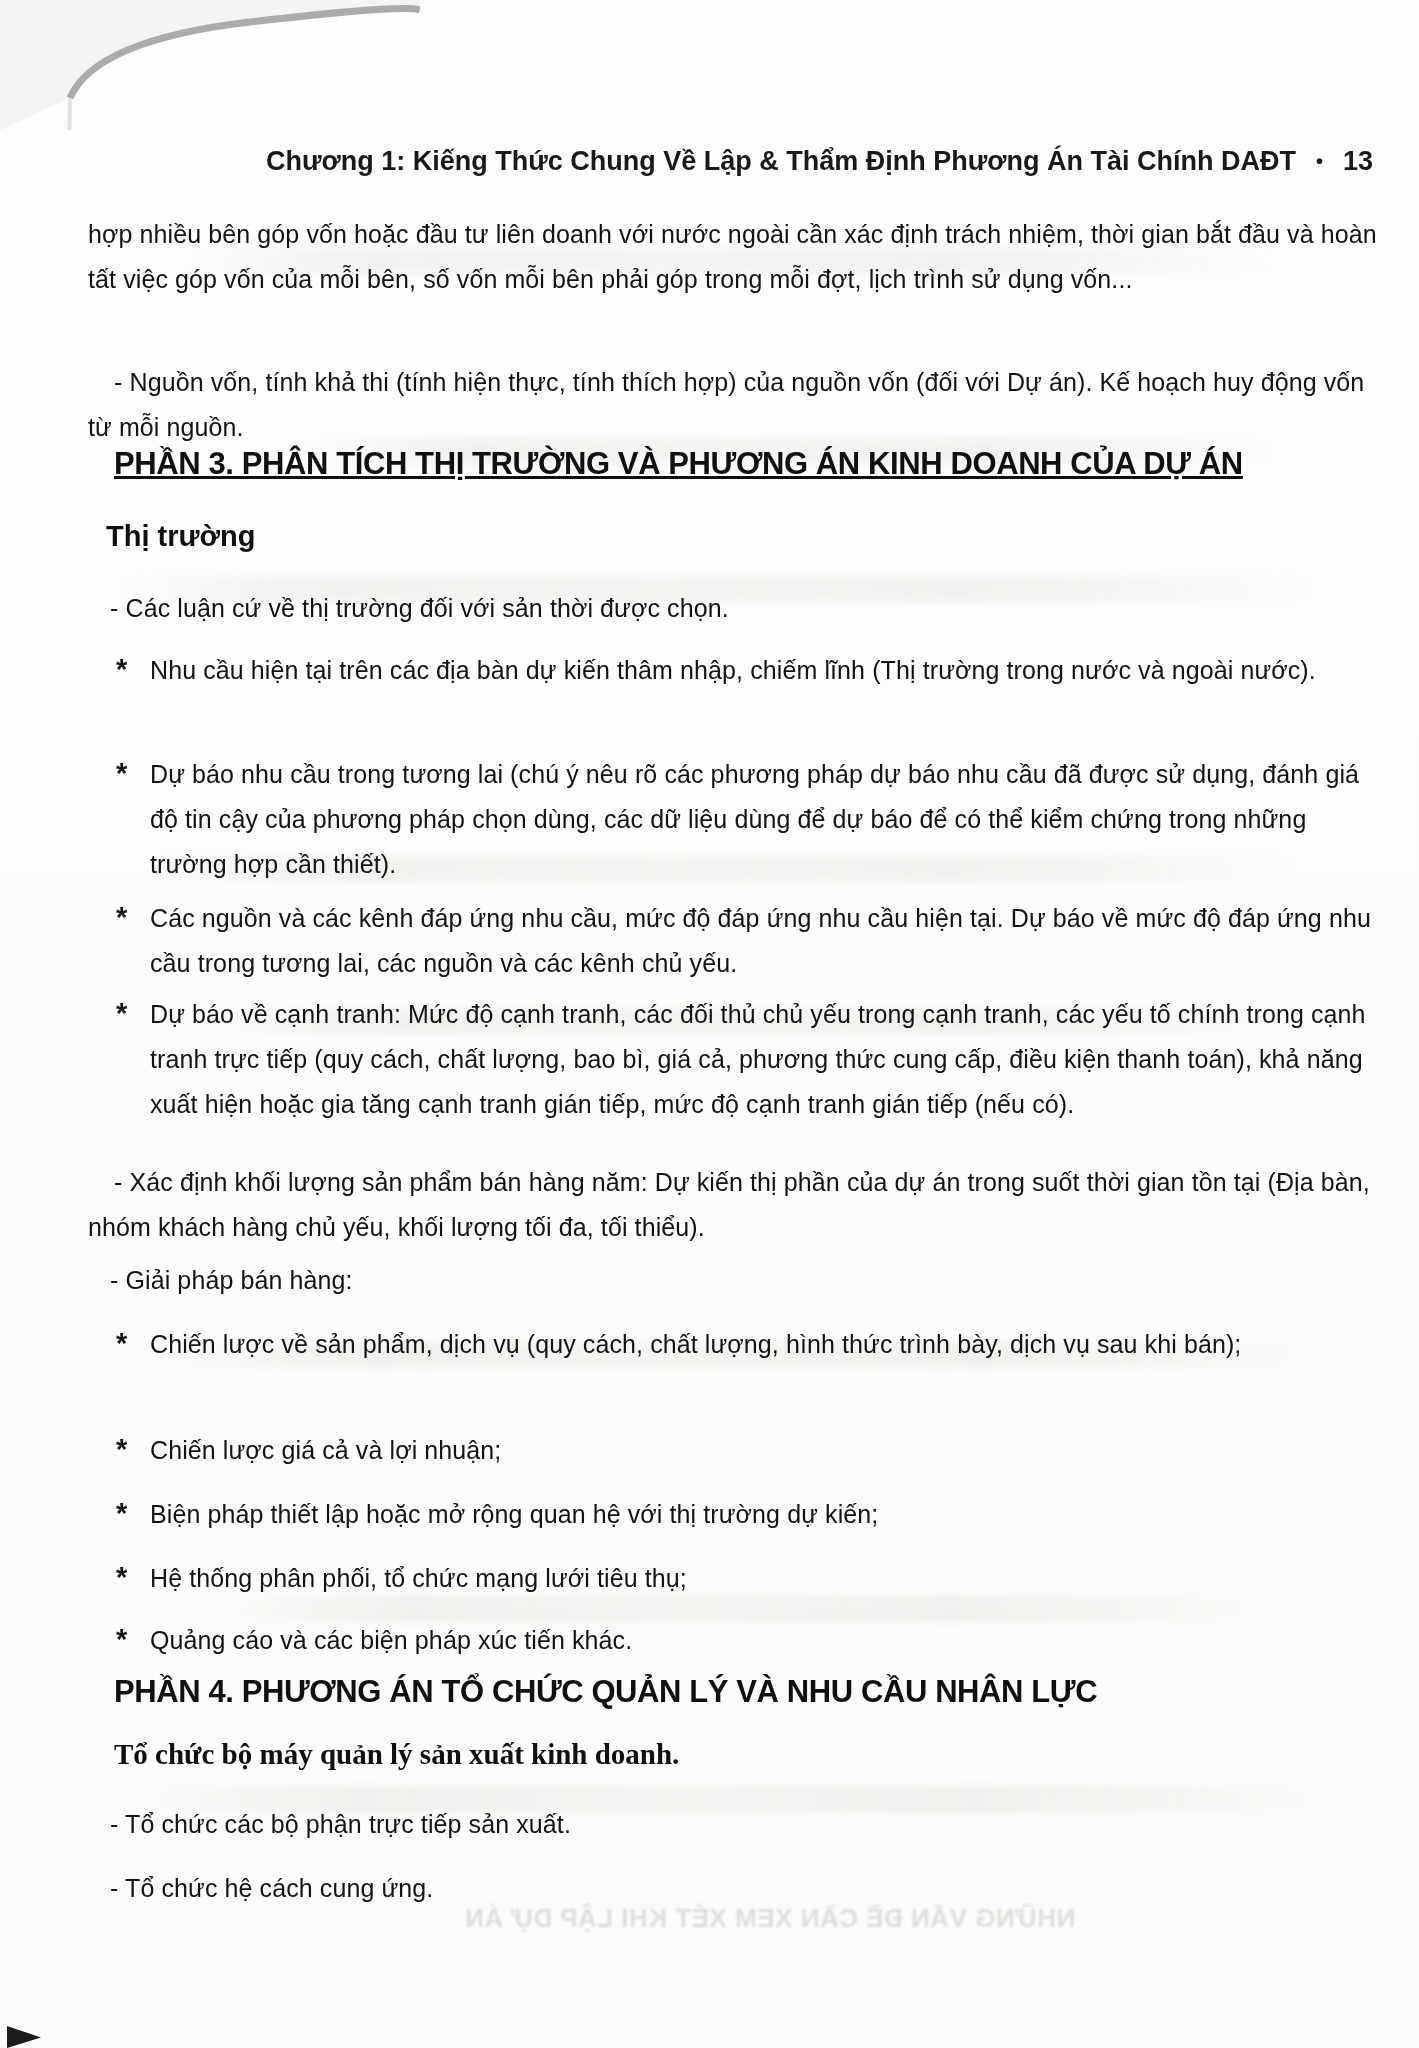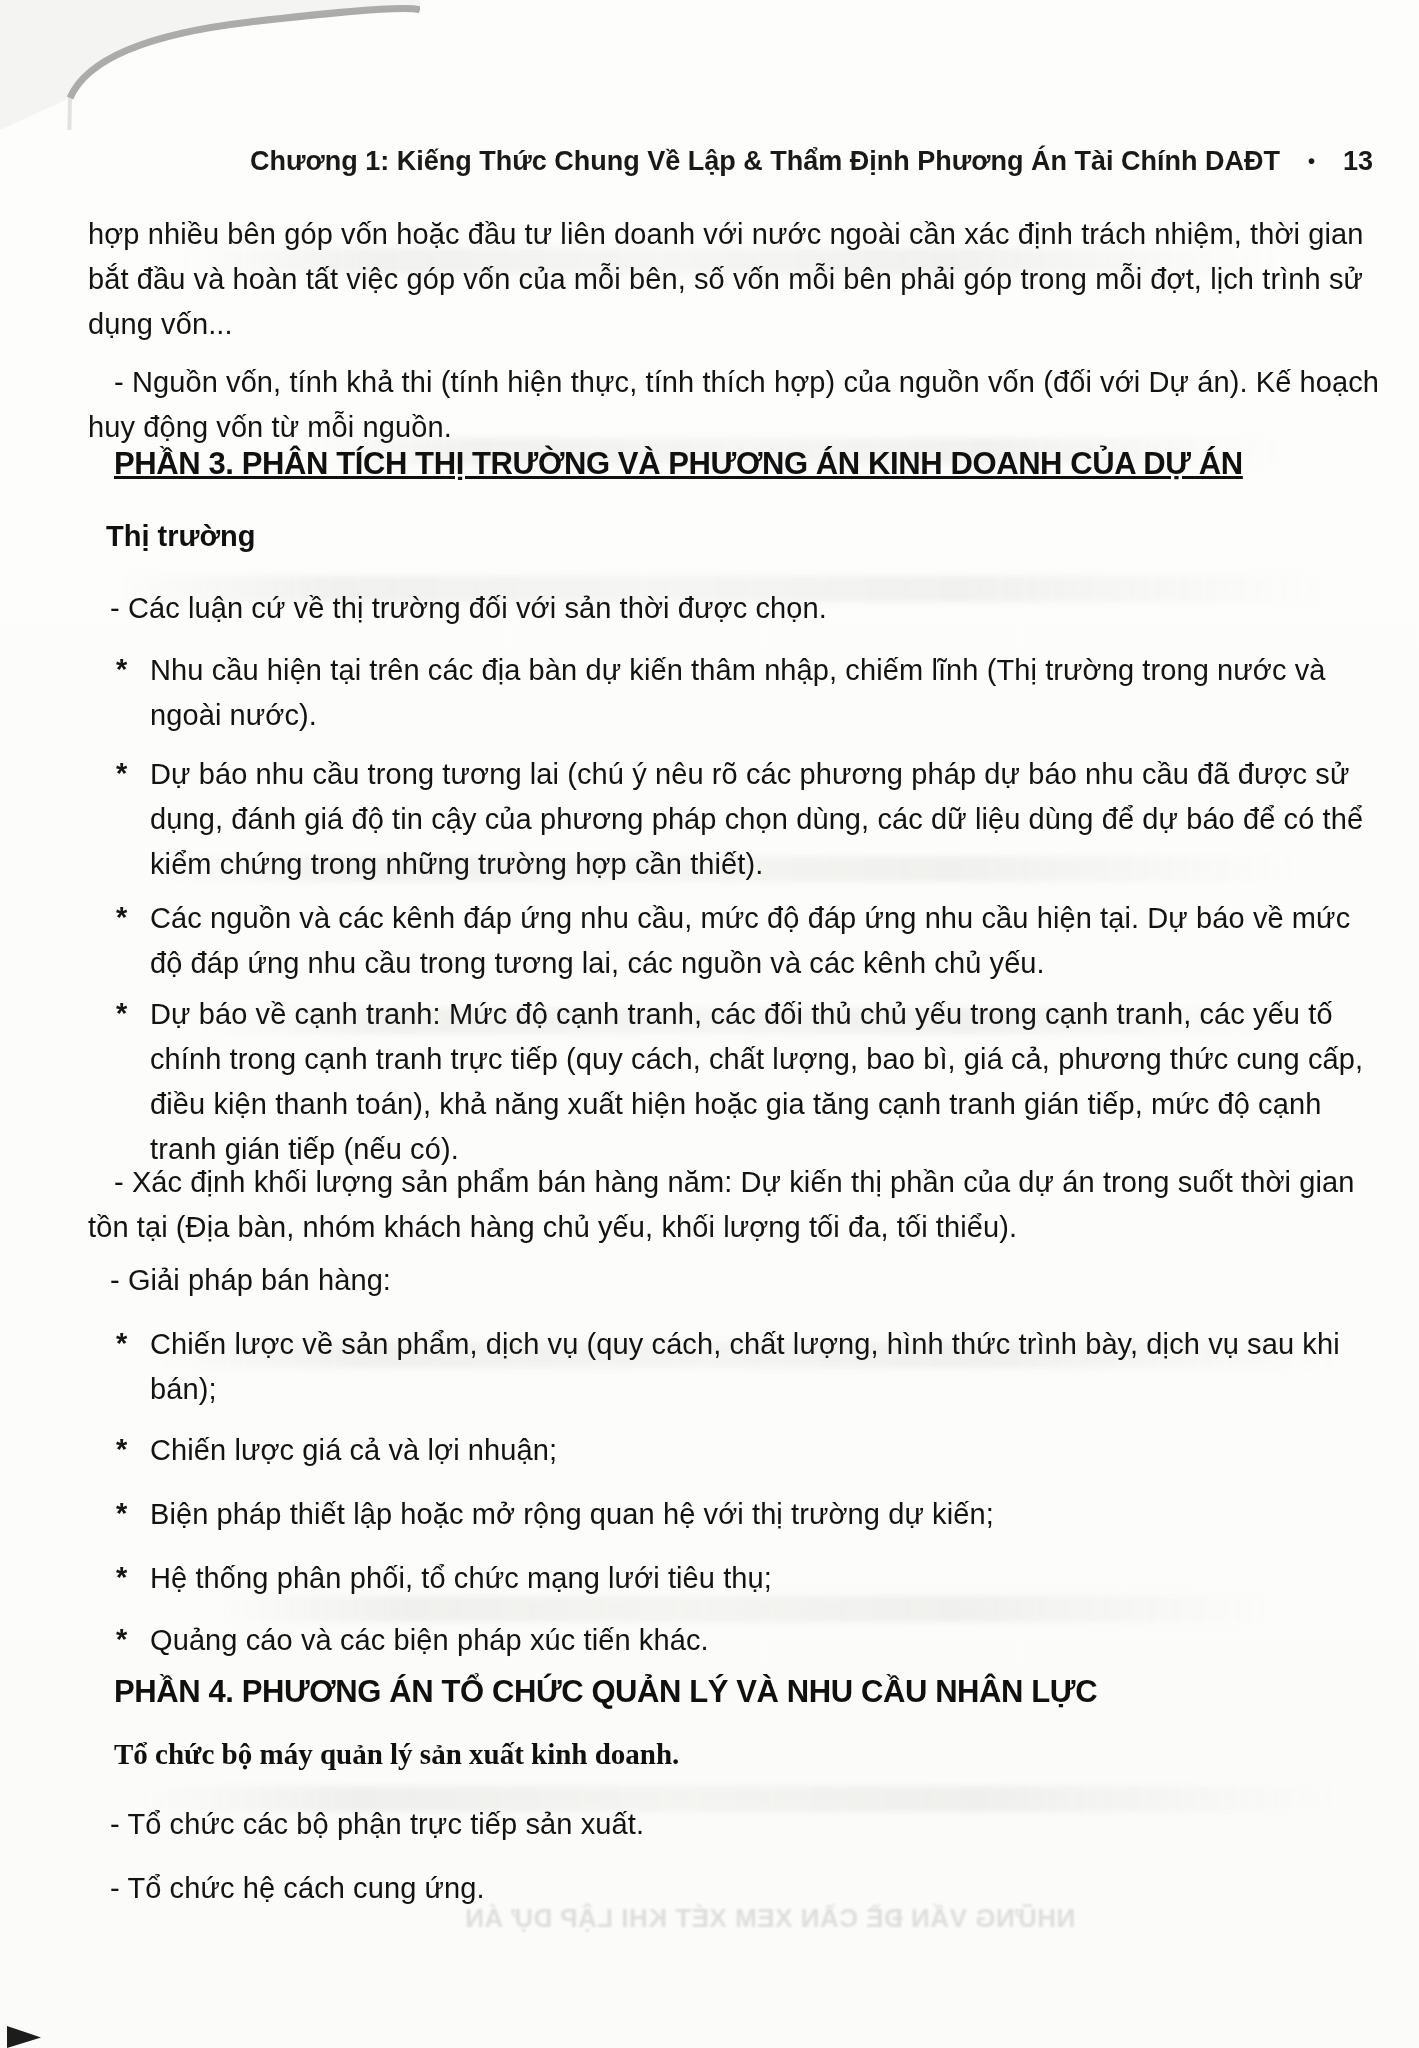--- a/index.html
+++ b/index.html
@@ -9,27 +9,27 @@
     margin:0 auto;
     background:linear-gradient(180deg,#fdfdfc 0%,#fcfcfa 60%,#fbfbf9 100%);
     font-family:"Liberation Sans","DejaVu Sans",sans-serif;
     color:#141414;
     overflow:hidden;
   }
   .abs{position:absolute;}
   
   .header{
     top:146px;right:46px;left:0;
-    display:flex;justify-content:flex-end;align-items:baseline;gap:28px;
+    display:flex;justify-content:flex-end;align-items:baseline;gap:20px;
     font-weight:bold;font-size:27px;color:#191919;
   }
   .header .dot{font-size:20px;transform:translateY(-2px);}
   
   .body-text{
-    font-size:29px;line-height:45px;color:#131313;
+    font-size:25px;line-height:45px;color:#131313;
     letter-spacing:0.1px;
   }
   .col{left:88px;width:1292px;}
   .indent-first{text-indent:26px;}
   .dash-line{left:110px;width:1270px;}
   .section-heading{
     font-size:31px;font-weight:bold;letter-spacing:-0.4px;color:#101010;
     white-space:nowrap;
   }
   .sub-heading{font-size:29px;font-weight:bold;color:#101010;}

